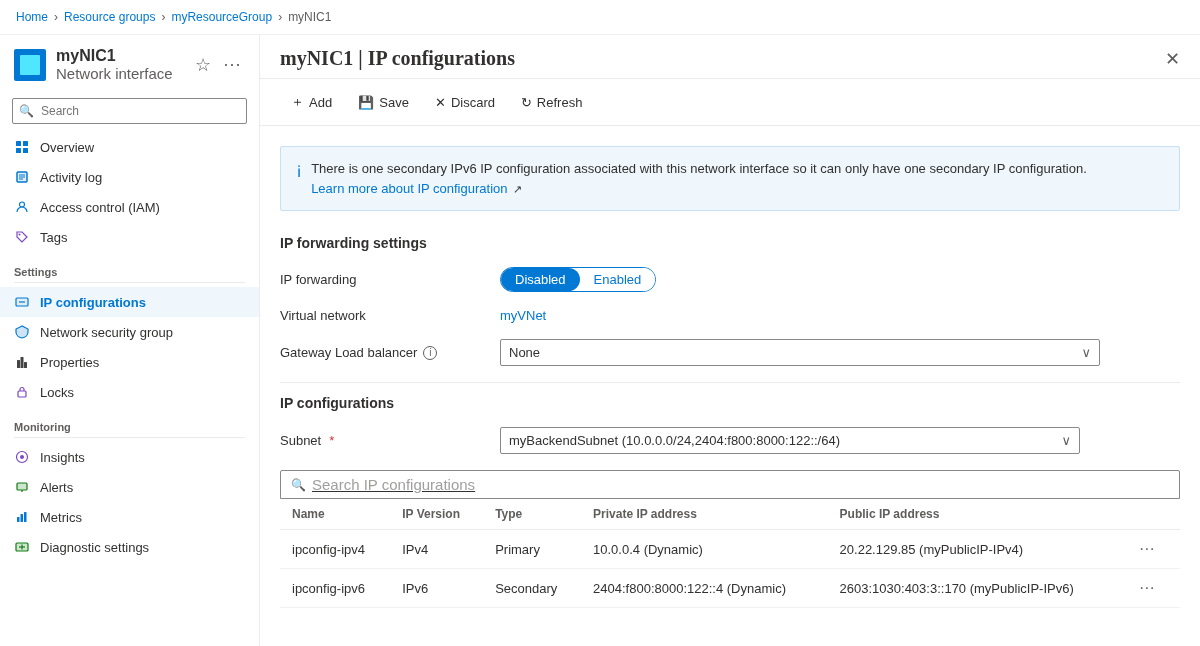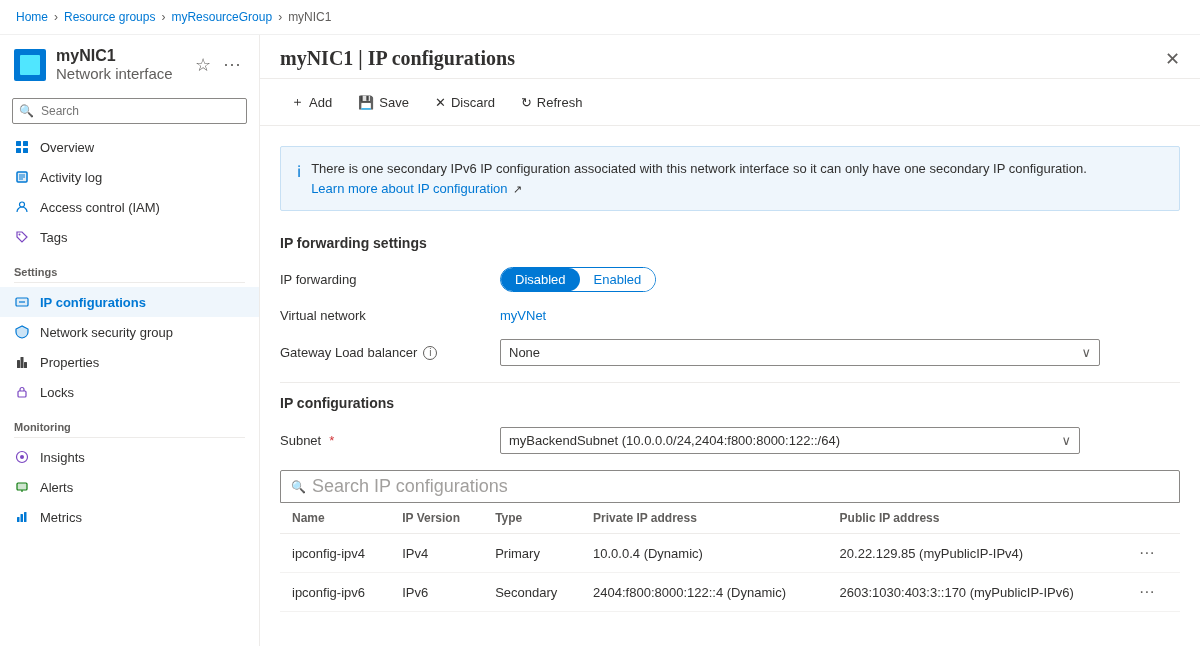--- a/index.html
+++ b/index.html
@@ -69,21 +69,21 @@
     
     .link { color: #0078d4; text-decoration: none; font-size: 13px; }
 
     
     .select-dropdown { display: flex; align-items: center; justify-content: space-between; border: 1px solid #8a8886; border-radius: 2px; padding: 5px 8px; min-width: 300px; max-width: 600px; background: #fff; cursor: pointer; font-size: 13px; color: #323130; }
     .select-dropdown .chevron { color: #605e5c; }
 
     
     .ip-config-section { margin-top: 8px; }
     .ip-search { display: flex; align-items: center; border: 1px solid #8a8886; border-radius: 2px; padding: 5px 10px; gap: 6px; margin-bottom: 0; }
-    .ip-search input { border: none; outline: none; flex: 1; font-size: 18px; color: #323130; }
+    .ip-search input { border: none; outline: none; flex: 1; font-size: 15px; color: #323130; text-decoration: underline; }
     .ip-search input::placeholder { color: #a19f9d; }
 
     
     .ip-table { width: 100%; border-collapse: collapse; }
     .ip-table th { text-align: left; padding: 8px 12px; font-size: 12px; font-weight: 600; color: #605e5c; border-bottom: 1px solid #edebe9; background: #fff; }
     .ip-table td { padding: 8px 12px; font-size: 13px; color: #323130; border-bottom: 1px solid #f3f2f1; }
     .ellipsis-btn { background: none; border: none; cursor: pointer; color: #605e5c; font-size: 16px; padding: 2px 6px; }
 
     
     .close-btn { background: none; border: none; cursor: pointer; font-size: 18px; color: #605e5c; margin-left: auto; }
@@ -234,20 +234,30 @@
     </div>
     <div class="nav-item">
       <div class="nav-icon">
         <svg width="14" height="14" viewBox="0 0 14 14" fill="none">
             <rect x="2" y="7" width="2.5" height="5" rx="0.5" fill="#0078d4"></rect>
             <rect x="5.5" y="4" width="2.5" height="8" rx="0.5" fill="#0078d4"></rect>
             <rect x="9" y="2" width="2.5" height="10" rx="0.5" fill="#0078d4"></rect>
           </svg>
       </div>
       <span>Metrics</span>
+    </div>
+    <div class="nav-item">
+      <div class="nav-icon">
+        <svg width="14" height="14" viewBox="0 0 14 14" fill="none">
+            <rect x="1" y="3" width="12" height="8" rx="1" fill="#107c10" fill-opacity="0.2" stroke="#107c10" stroke-width="1.2"></rect>
+            <line x1="4" y1="7" x2="10" y2="7" stroke="#107c10" stroke-width="1.2"></line>
+            <line x1="7" y1="4.5" x2="7" y2="9.5" stroke="#107c10" stroke-width="1.2"></line>
+          </svg>
+      </div>
+      <span>Diagnostic settings</span>
     </div>
   </div>
 
   <div class="content">
 
     <div class="resource-header">
       <div>
         <div class="resource-title">myNIC1 | IP configurations</div>
       </div>
       <button class="close-btn" title="Close">✕</button>

